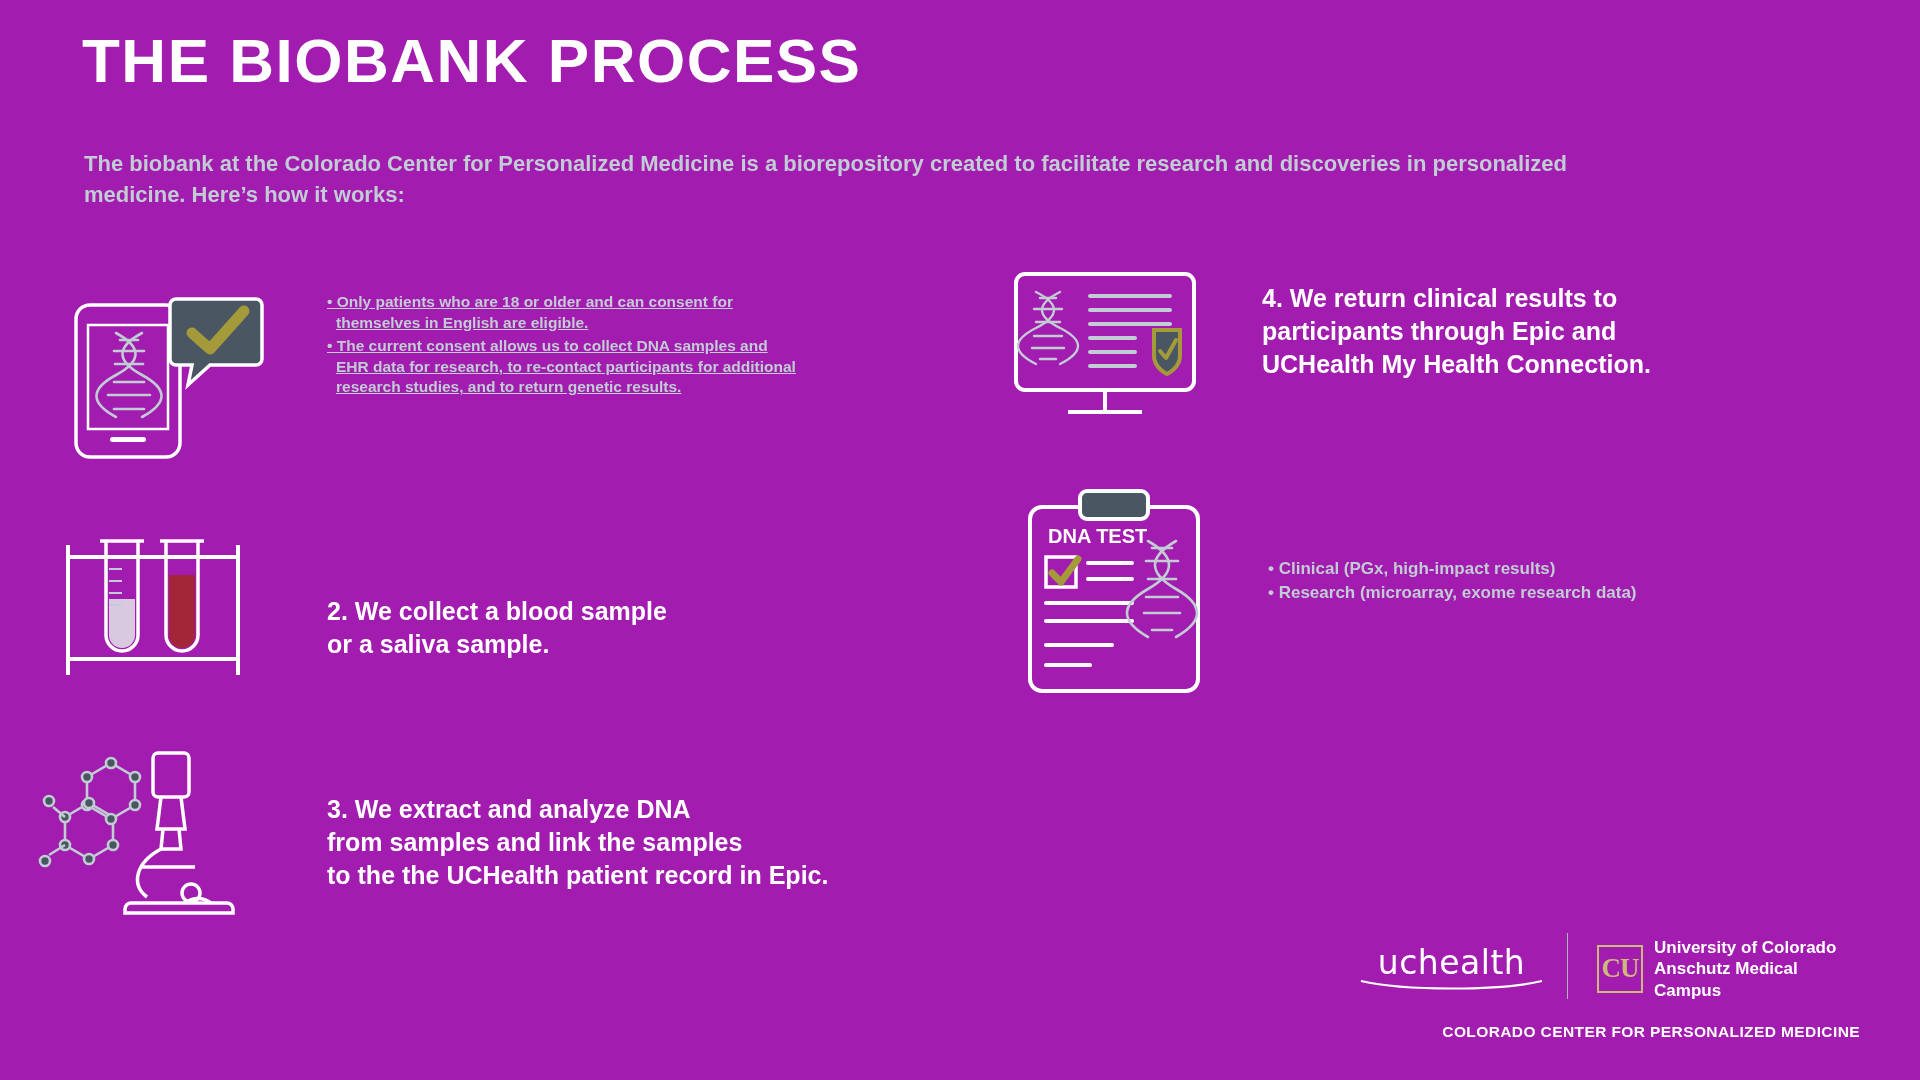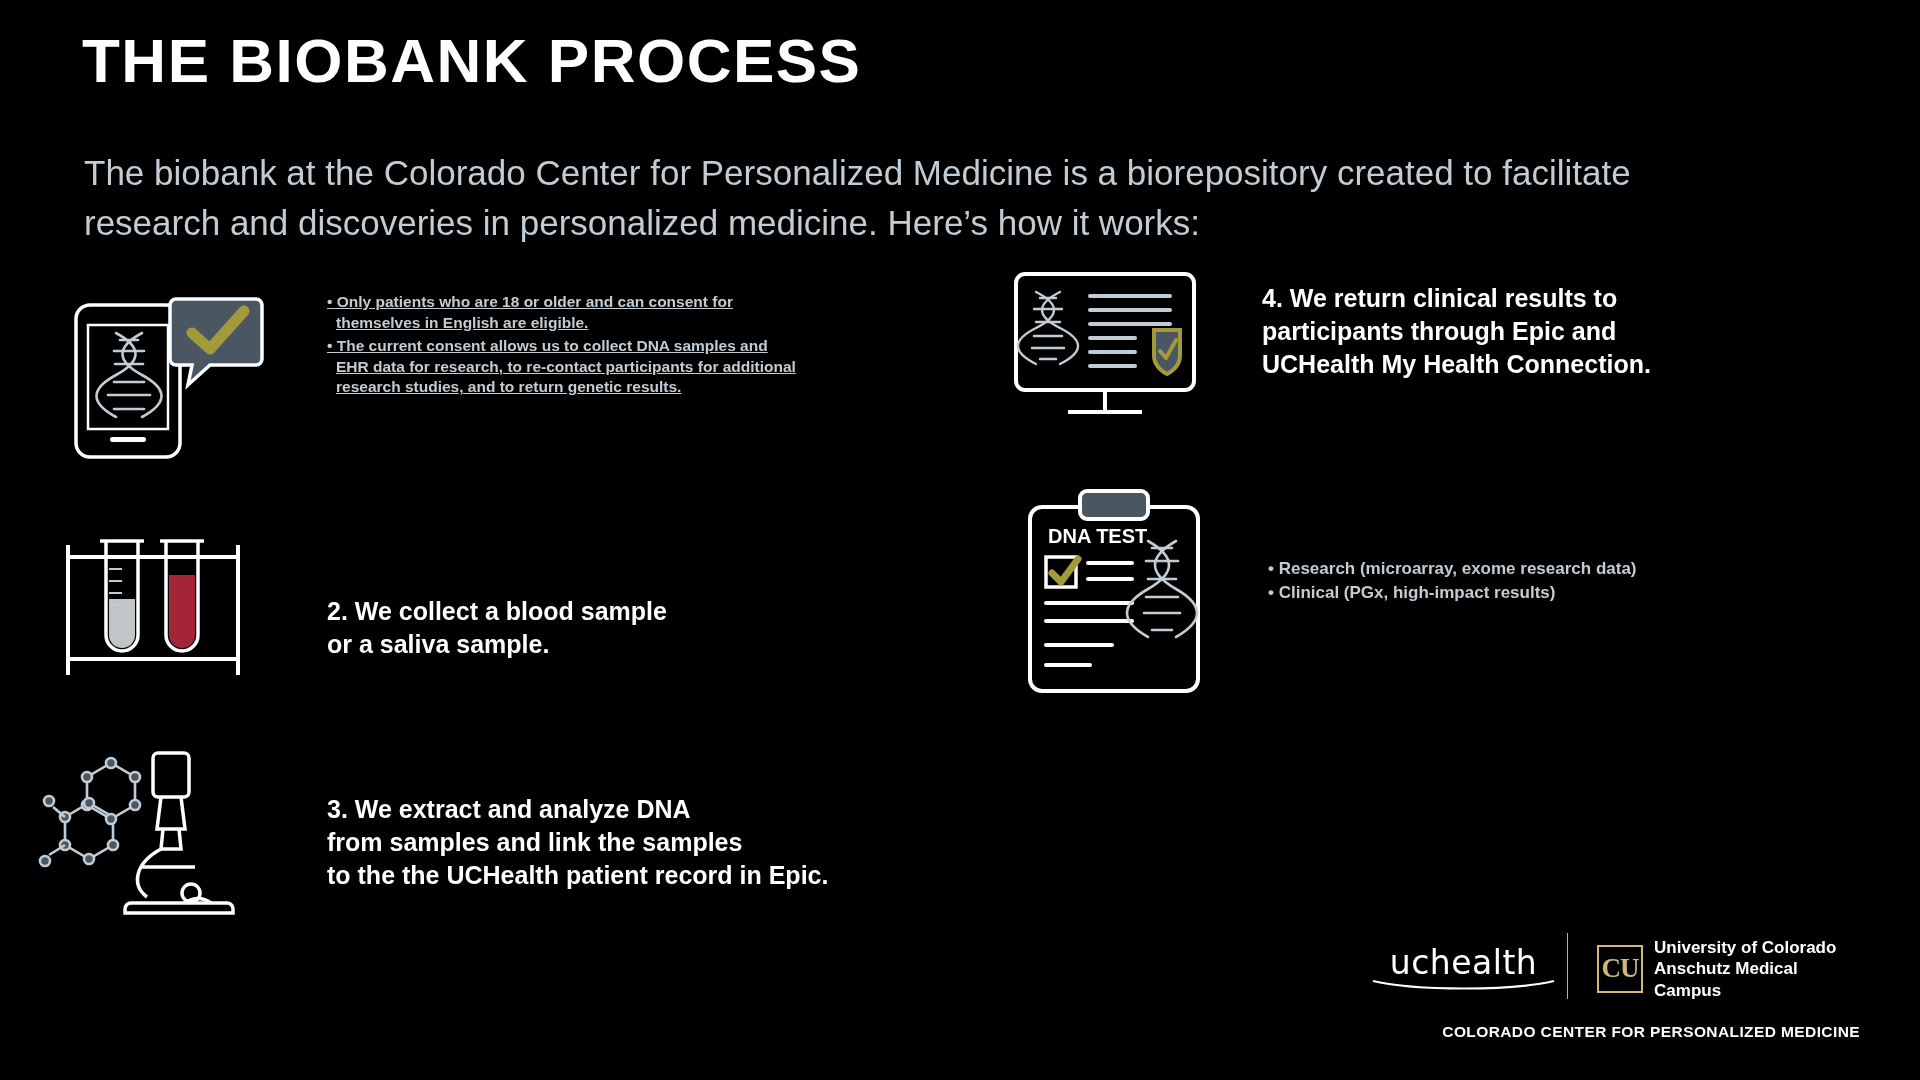--- a/index.html
+++ b/index.html
@@ -11,41 +11,41 @@
     height: 1080px;
     background: #4a5763;
     font-family: "Liberation Sans", sans-serif;
     color: #ffffff;
     overflow: hidden;
   }
   #page {
     position: relative;
     width: 1920px;
     height: 1080px;
-    background: #000000;
+    background: #a21caf;
   }
 
   
   #title {
     position: absolute;
     left: 82px;
     top: 28px;
     font-size: 62px;
     font-weight: bold;
     letter-spacing: 1.5px;
     color: #ffffff;
     line-height: 1.05;
   }
   #subtitle {
     position: absolute;
     left: 84px;
     top: 148px;
     width: 1560px;
-    font-size: 35px;
-    font-weight: normal;
+    font-size: 22px;
+    font-weight: bold;
     color: #c2ccd4;
     line-height: 1.42;
   }
 
   
   .step-text {
     position: absolute;
   }
   .step-head {
     font-size: 25px;
@@ -105,21 +105,21 @@
 
   #logos {
     position: absolute;
     left: 1355px;
     top: 925px;
     width: 505px;
     height: 130px;
   }
   #uchealth-logo {
     position: absolute;
-    left: 16px;
+    left: 4px;
     top: 18px;
     width: 185px;
     text-align: center;
   }
   #uchealth-word {
     font-size: 33px;
     font-weight: normal;
     letter-spacing: 0.5px;
     color: #ffffff;
     font-family: "DejaVu Sans", sans-serif;
@@ -347,22 +347,22 @@
         <line x1="126" y1="76" x2="158" y2="76"></line>
         <line x1="128" y1="94" x2="156" y2="94"></line>
         <line x1="126" y1="112" x2="158" y2="112"></line>
         <line x1="124" y1="128" x2="160" y2="128"></line>
         <line x1="132" y1="145" x2="152" y2="145"></line>
       </g>
     </svg>
   </div>
   <div class="step-text" id="step5-text">
     <div class="bullets-lg">
+      <div>• Clinical (PGx, high-impact results)</div>
       <div>• Research (microarray, exome research data)</div>
-      <div>• Clinical (PGx, high-impact results)</div>
     </div>
   </div>
 
 
   <div id="logos">
     <div id="uchealth-logo">
       <div id="uchealth-word">uchealth</div>
       <div id="uchealth-swoosh">
         <svg width="185" height="14" viewBox="0 0 185 14" fill="none">
           <path d="M2 3 C 45 13, 140 13, 183 3" stroke="#ffffff" stroke-width="2.2" fill="none"></path>

